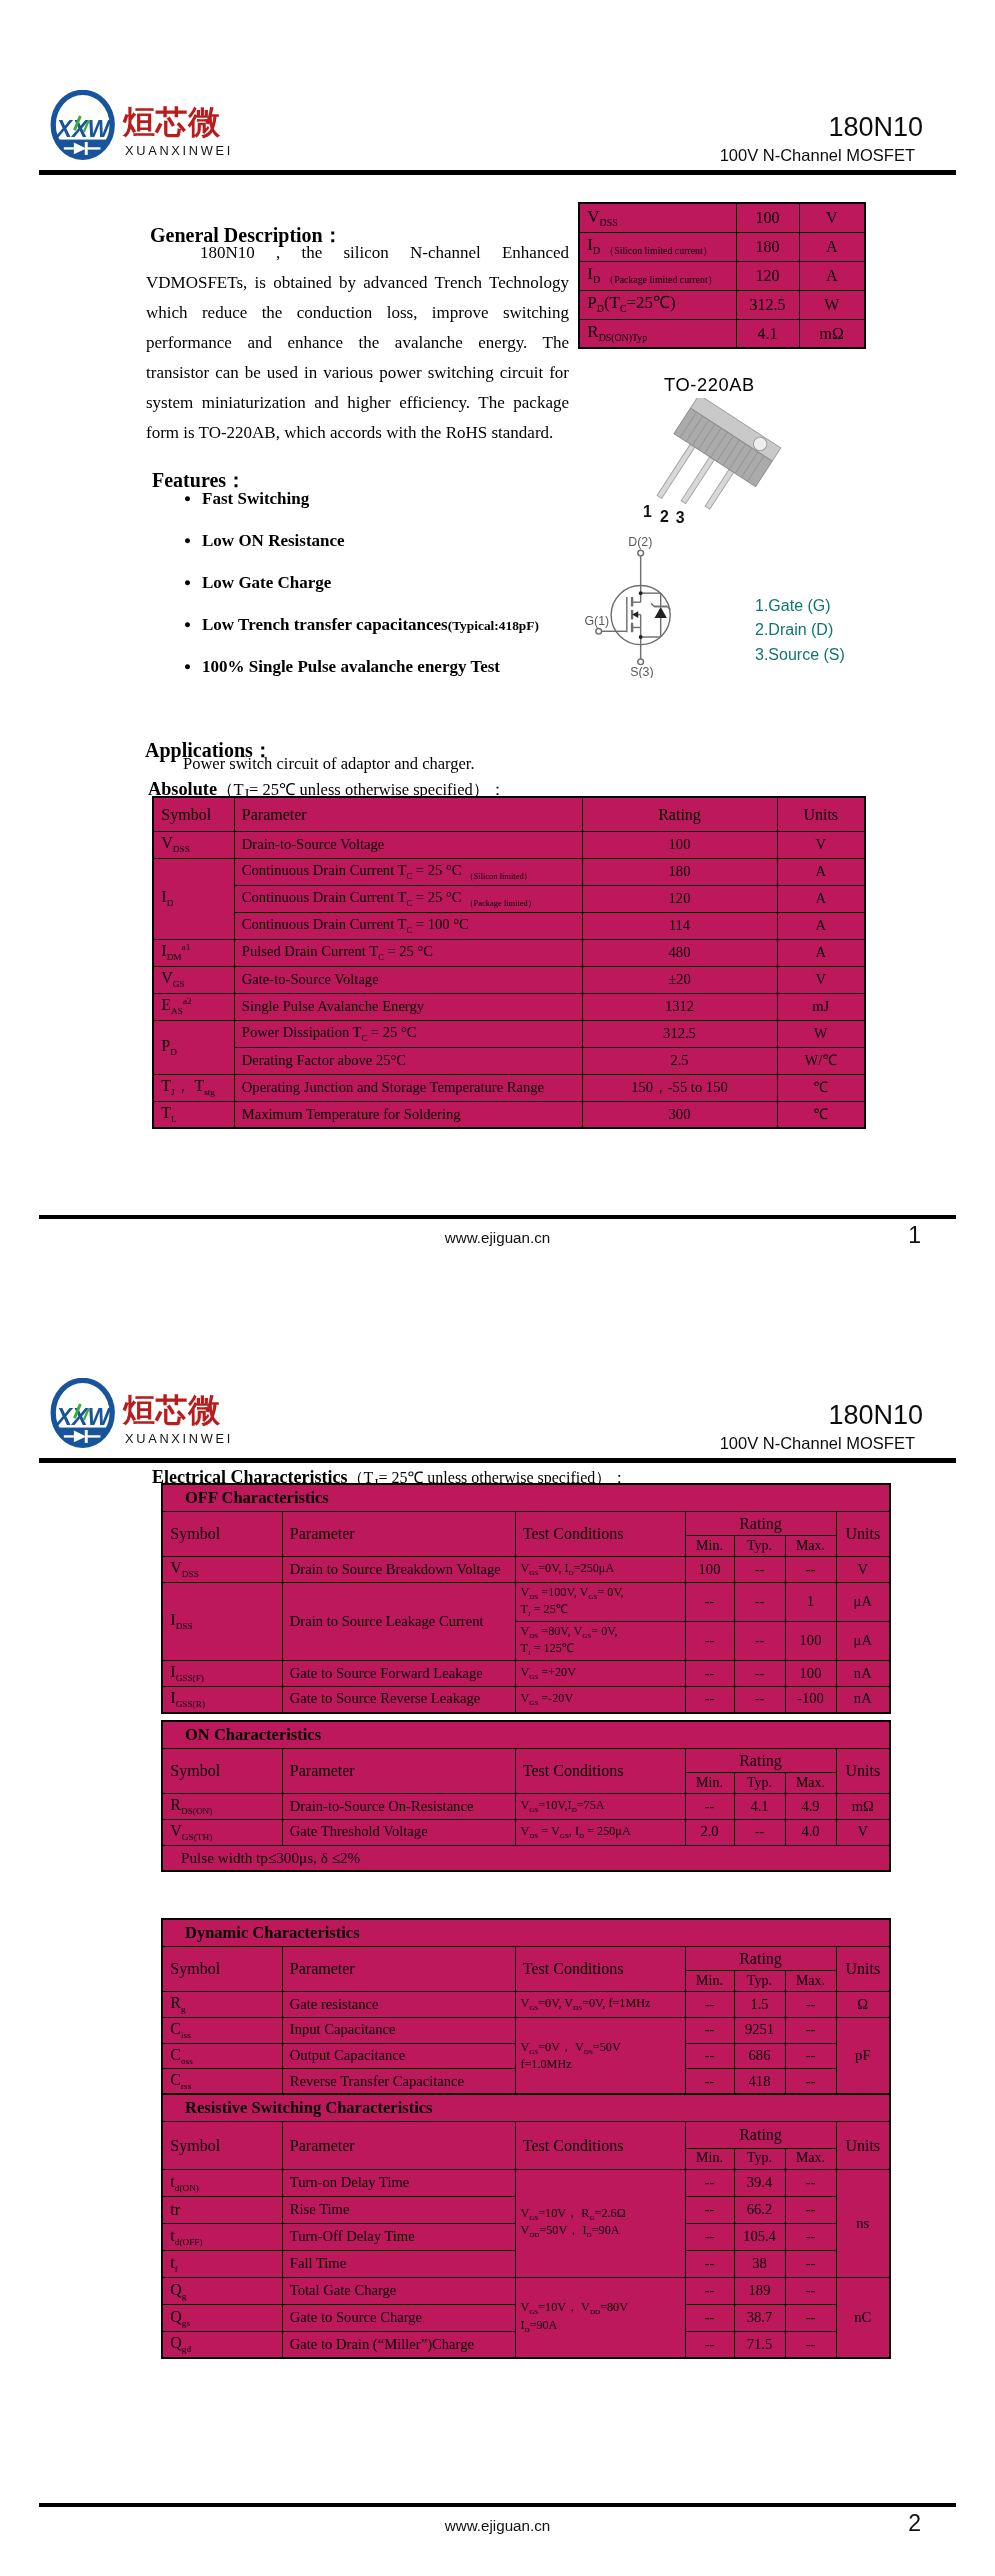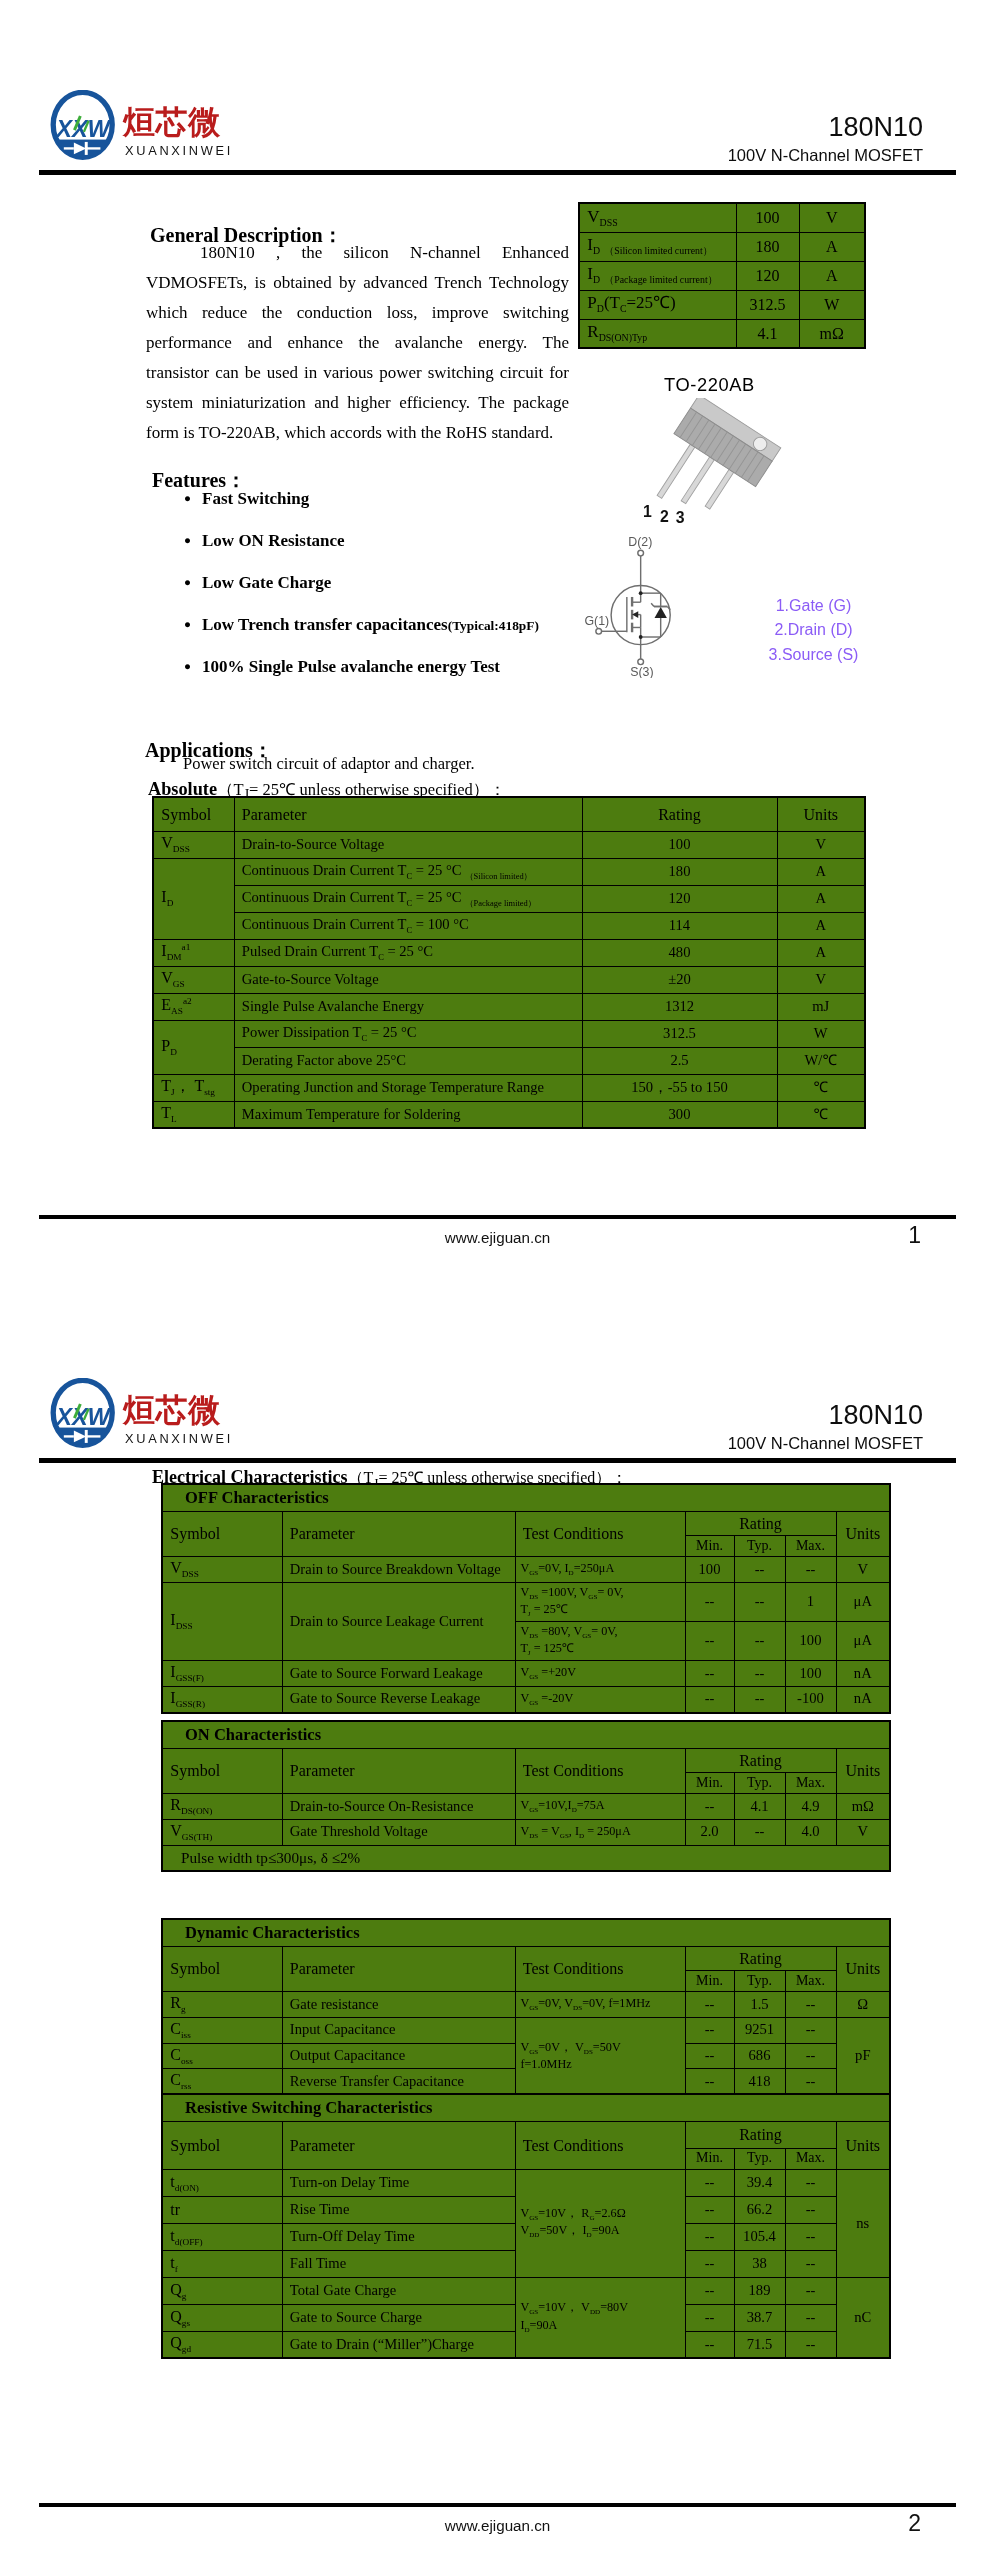--- a/index.html
+++ b/index.html
@@ -6,21 +6,21 @@
   .canvas{position:relative;width:995px;height:2576px;background:#ffffff;font-family:"Liberation Serif",serif;color:#000;overflow:hidden;}
   .page{position:absolute;left:0;width:995px;height:1288px;}
   #p1{top:0;} #p2{top:1288px;}
   .page > *{position:absolute;}
 
   
   .logo-svg{left:49px;top:90px;width:68px;height:72px;}
   .logo-cn{left:123px;top:101px;font-family:"Liberation Sans",sans-serif;font-weight:bold;font-size:32px;letter-spacing:0.6px;color:#b91c1c;white-space:nowrap;}
   .logo-en{left:125px;top:143px;font-family:"Liberation Sans",sans-serif;font-size:12.8px;letter-spacing:2.7px;color:#141414;white-space:nowrap;}
   .pn{right:72px;top:112px;font-family:"Liberation Sans",sans-serif;font-size:27px;color:#0d0d0d;white-space:nowrap;}
-  .pn-sub{right:72px;top:146px;font-family:"Liberation Sans",sans-serif;font-size:16.5px;color:#0d0d0d;white-space:nowrap;}
+  .pn-sub{right:80px;top:146px;font-family:"Liberation Sans",sans-serif;font-size:16.5px;color:#0d0d0d;white-space:nowrap;}
   .hrule{left:39px;right:39px;top:170px;height:4.9px;background:#000;}
 
   
   .frule{left:39px;right:39px;top:1215px;height:4.3px;background:#000;}
   .furl{left:0;right:0;top:1229px;text-align:center;font-family:"Liberation Sans",sans-serif;font-size:15.2px;color:#111;}
   .fpage{right:74px;top:1222px;font-family:"Liberation Sans",sans-serif;font-size:23px;color:#111;}
 
   
   .h-gd{left:150px;top:205px;font-size:20px;font-weight:bold;}
   .gd-body{left:146px;top:238px;width:423px;font-size:17px;line-height:30px;text-align:justify;text-indent:54px;margin:0;}
@@ -31,24 +31,24 @@
   .fnote{font-size:13.4px;}
   .h-app{left:145px;top:720px;font-size:20px;font-weight:bold;}
   .app-body{left:183px;top:754px;font-size:16.5px;margin:0;text-align:right;}
   .h-abs{left:148px;top:777px;font-size:16.5px;}
   .h-abs b{font-size:18.3px;text-align:right;}
   .h-elec{left:152px;top:178px;font-size:16px;}
   .h-elec b{font-size:18px;}
   .pkg-name{left:664px;top:374px;font-family:"Liberation Sans",sans-serif;font-size:18.3px;letter-spacing:0.6px;color:#000;}
   .pkg-svg{left:616px;top:398px;width:183px;height:140px;}
   .mos-svg{left:584px;top:535px;width:120px;height:143px;}
-  .legend{left:755px;top:594px;width:117px;text-align:center;font-family:"Liberation Sans",sans-serif;font-size:16px;color:#8b5cf6;line-height:24.4px;}
+  .legend{left:755px;top:594px;width:117px;text-align:left;font-family:"Liberation Sans",sans-serif;font-size:16px;color:#0f766e;line-height:24.4px;}
 
   
-  table.dt{position:absolute;border:2.4px solid #000;border-collapse:collapse;table-layout:fixed;font-family:"Liberation Serif",serif;background:#4d7c0f;}
+  table.dt{position:absolute;border:2.4px solid #000;border-collapse:collapse;table-layout:fixed;font-family:"Liberation Serif",serif;background:#be185d;}
   table.dt td{border:1.2px solid #000;text-align:center;vertical-align:middle;font-size:14.6px;padding:1.2px 4.9px;line-height:1.2;overflow:hidden;}
   .dt td.al{text-align:left;padding-left:7.3px;}
   .dt td.sy{font-size:16px;}
   .dt td.tc{font-size:12.2px;line-height:1.25;padding:1.8px 4.9px;}
   .dt td.hdr{font-size:16px;}
   .dt td.h2{font-size:14px;}
   .dt td.band{font-size:16.5px;font-weight:bold;border-bottom:1.8px solid #000;padding:3px 22px;text-align:left;}
   .dt td.note{font-size:15.2px;padding:3px 18px;text-align:left;}
   .dt sub{font-size:58%;}
   .dt sup{font-size:58%;vertical-align:super;}

